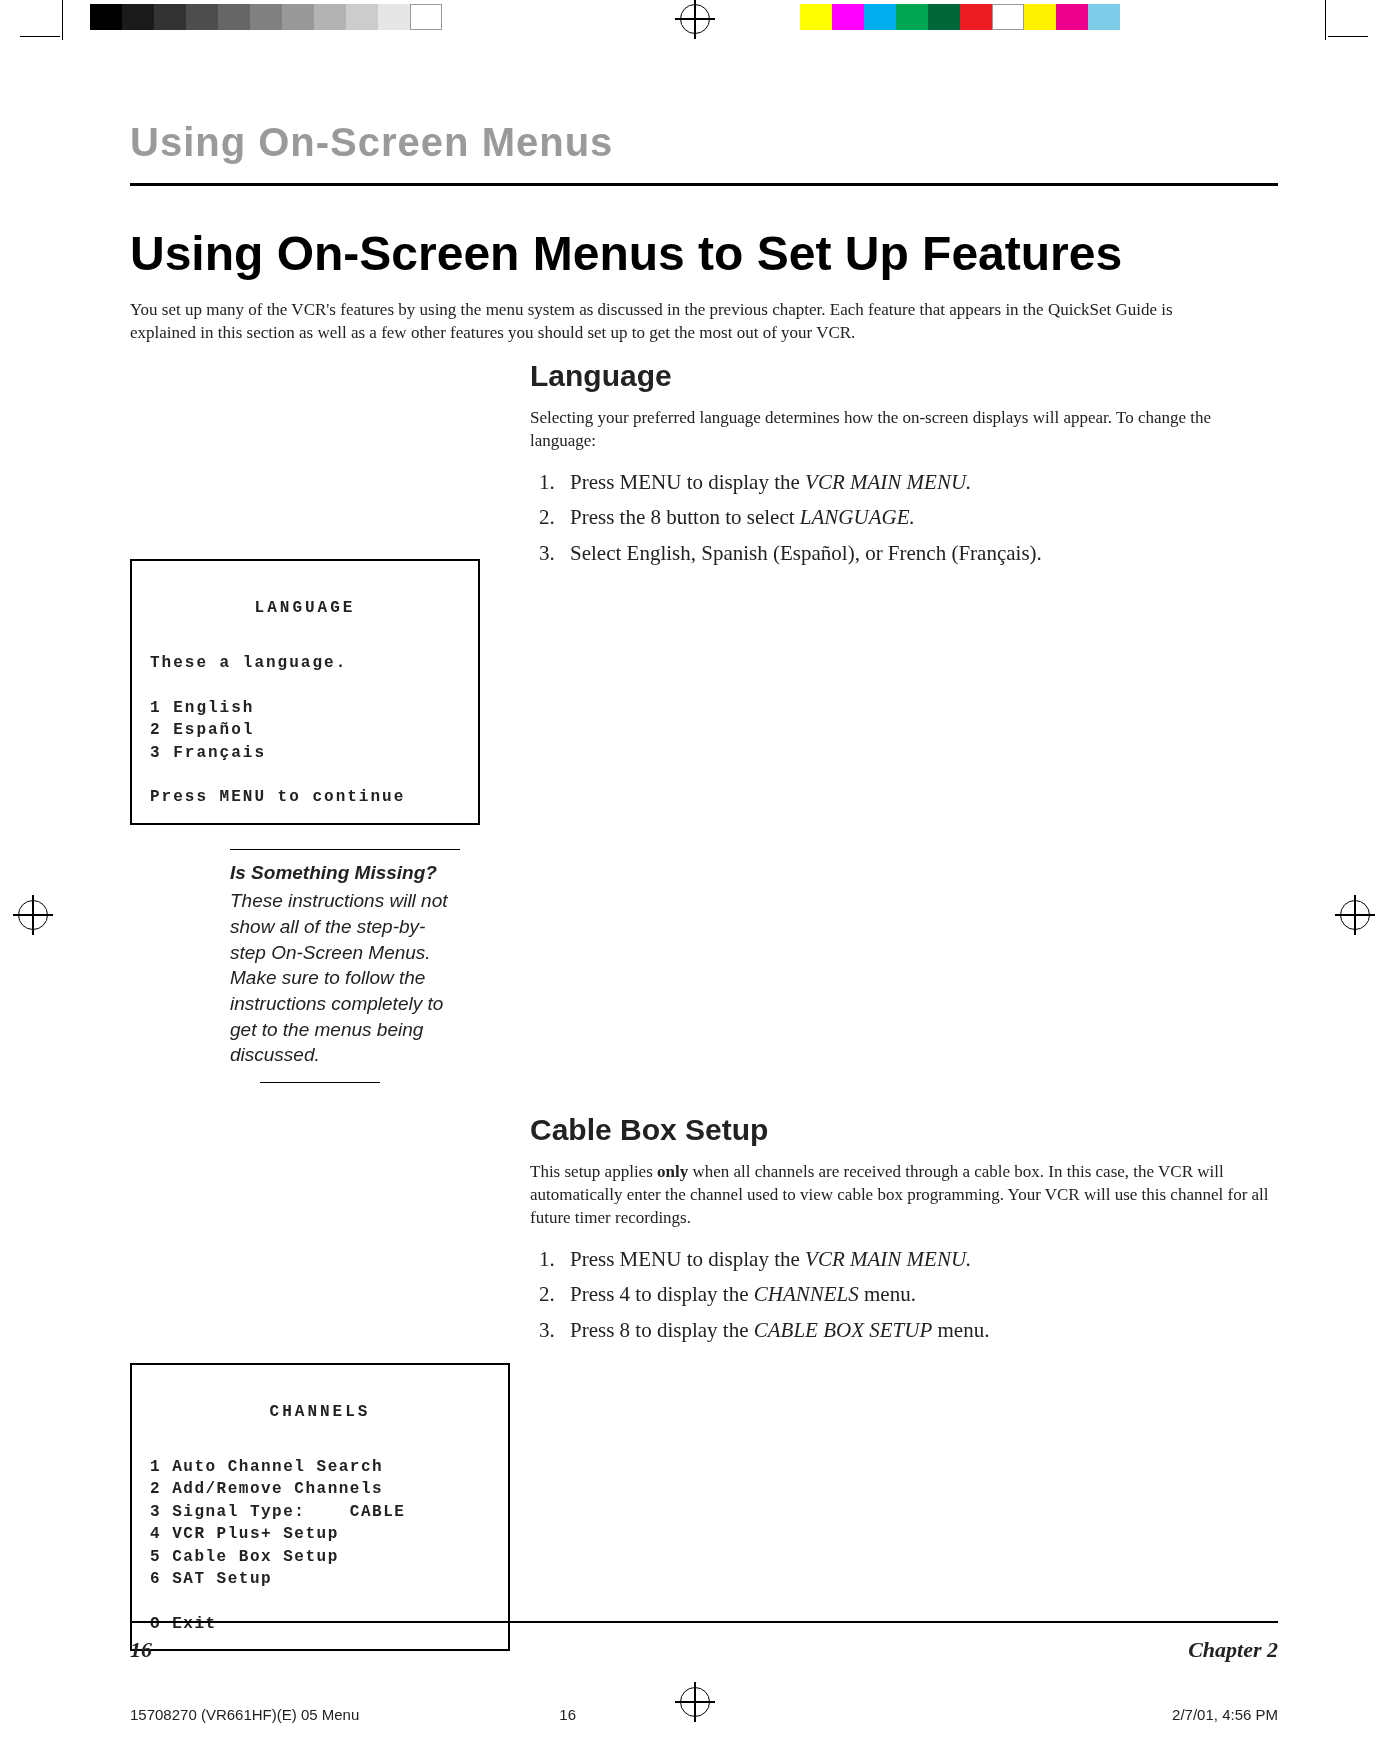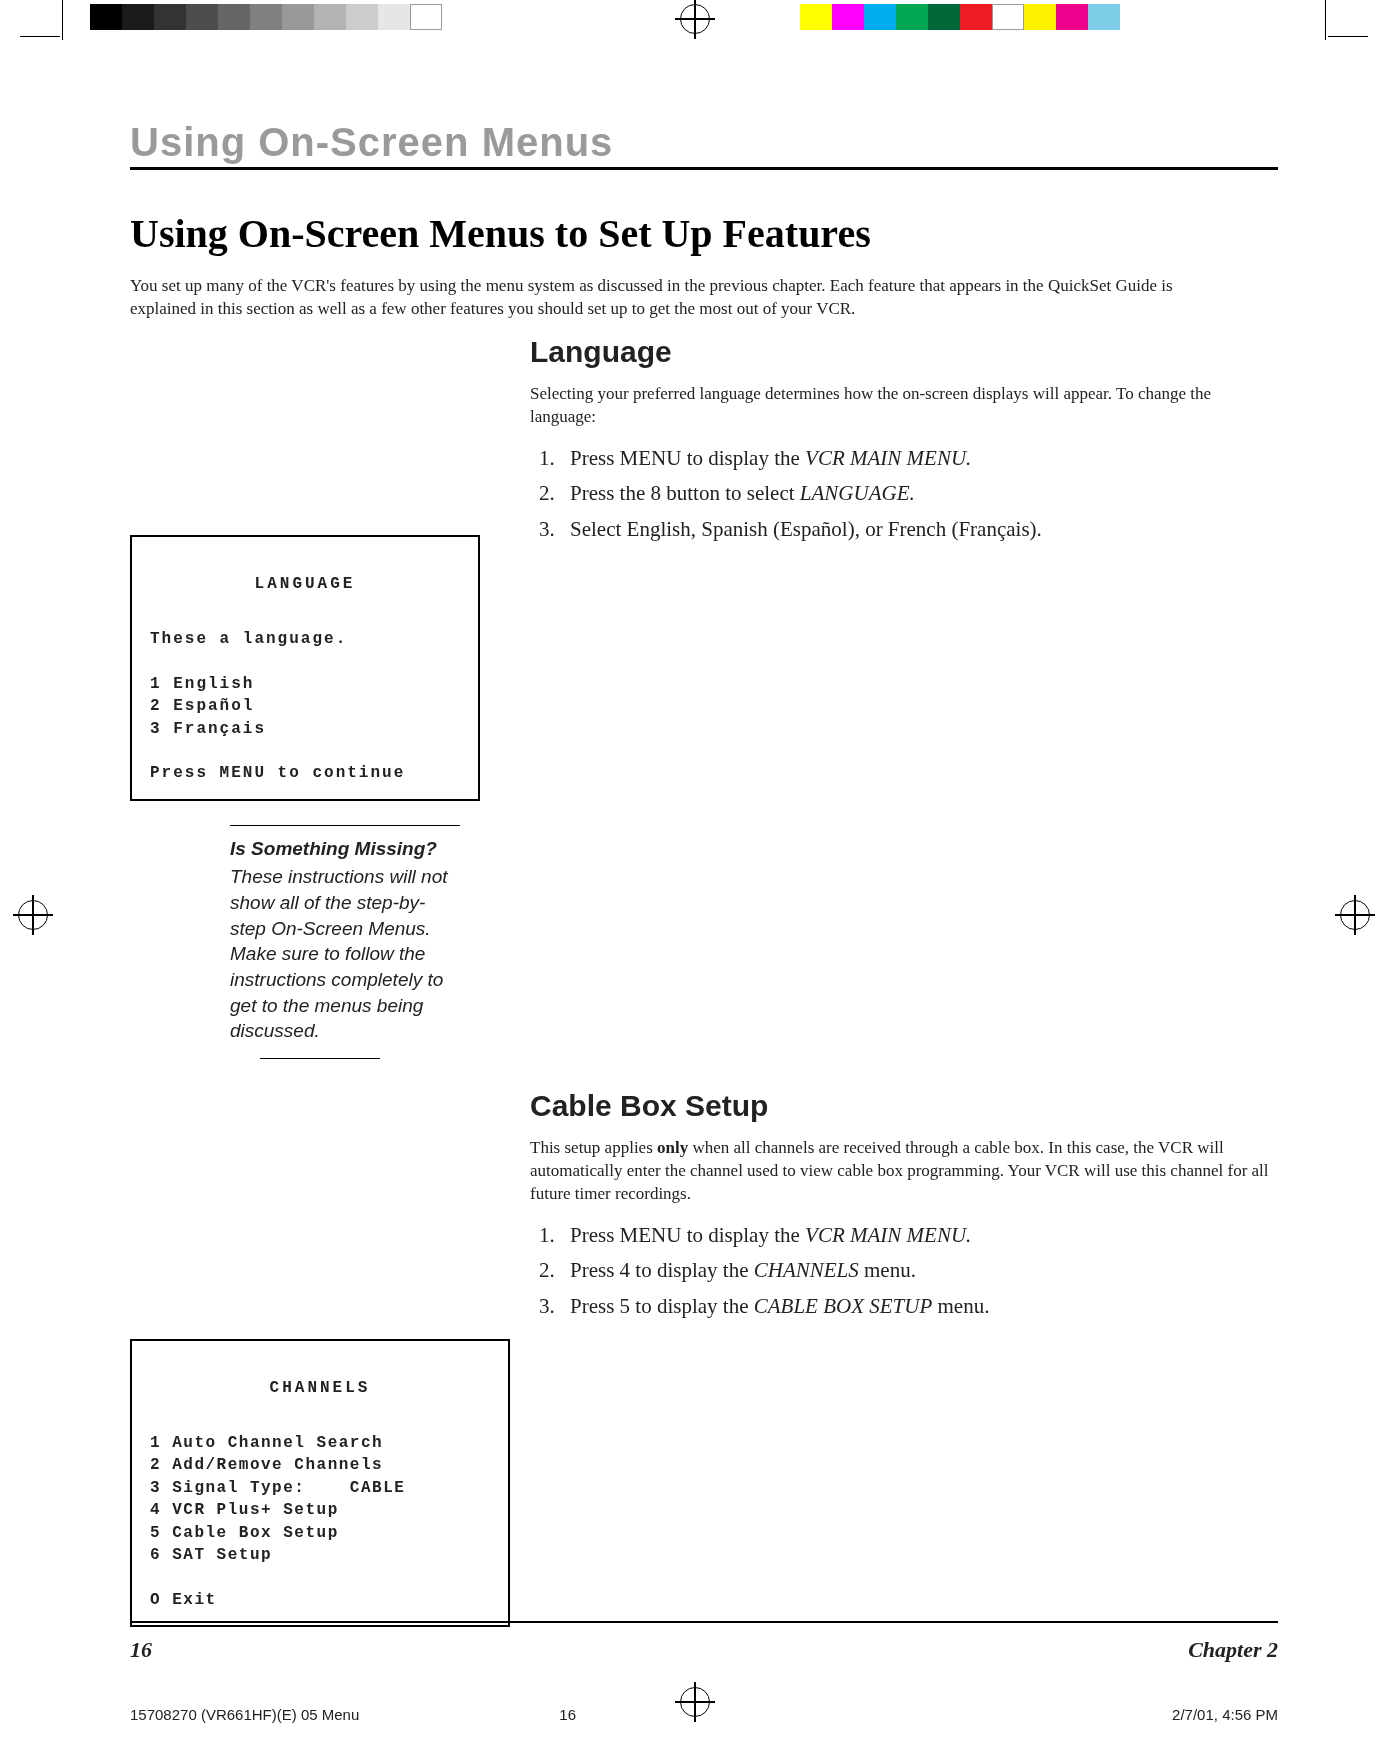--- a/index.html
+++ b/index.html
@@ -63,31 +63,31 @@
     left: 130px;
     right: 110px;
     top: 120px;
   }
   .chapter-head {
     font-family: Arial, Helvetica, sans-serif;
     font-weight: 900;
     font-size: 40px;
     color: #9a9a9a;
     letter-spacing: 1px;
-    margin-bottom: 2px;
+    margin-bottom: 18px;
   }
   .rule {
     border: none;
     border-top: 3px solid #000;
     margin: 0 0 40px 0;
   }
   h1.section-title {
-    font-family: Liberation Serif, serif;
+    font-family: Liberation Sans, sans-serif;
     font-weight: 800;
-    font-size: 40px;
+    font-size: 48px;
     color: #000;
     margin: 0 0 18px 0;
   }
   p.body {
     font-size: 17px;
     line-height: 1.35;
     margin: 0 0 14px 0;
     max-width: 1060px;
   }
   .note {
@@ -292,21 +292,21 @@
       </div>
 
       <div class="main-col">
         <h2 class="sub">Cable Box Setup</h2>
         <p class="body">
           <span>This setup applies </span><b>only</b><span> when all channels are received through a cable box. In this case, the VCR will automatically enter the channel used to view cable box programming. Your VCR will use this channel for all future timer recordings.</span>
         </p>
         <ol class="steps">
           <li><span>Press MENU to display the </span><span class="ital">VCR MAIN MENU.</span></li>
           <li><span>Press 4 to display the </span><span class="ital">CHANNELS</span><span> menu.</span></li>
-          <li><span>Press 5 to display the </span><span class="ital">CABLE BOX SETUP</span><span> menu.</span></li>
+          <li><span>Press 8 to display the </span><span class="ital">CABLE BOX SETUP</span><span> menu.</span></li>
         </ol>
       </div>
     </div>
 
   </div>
 
   <div class="footer-rule"></div>
   <div class="footer">
     <span>16</span>
     <span>Chapter 2</span>

